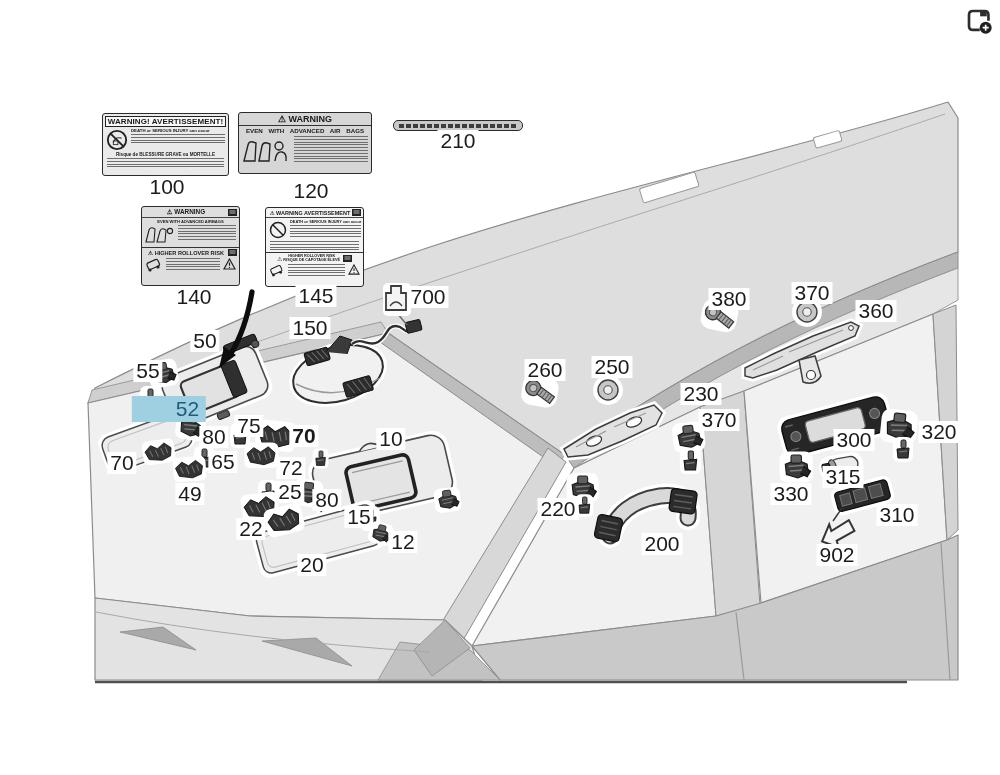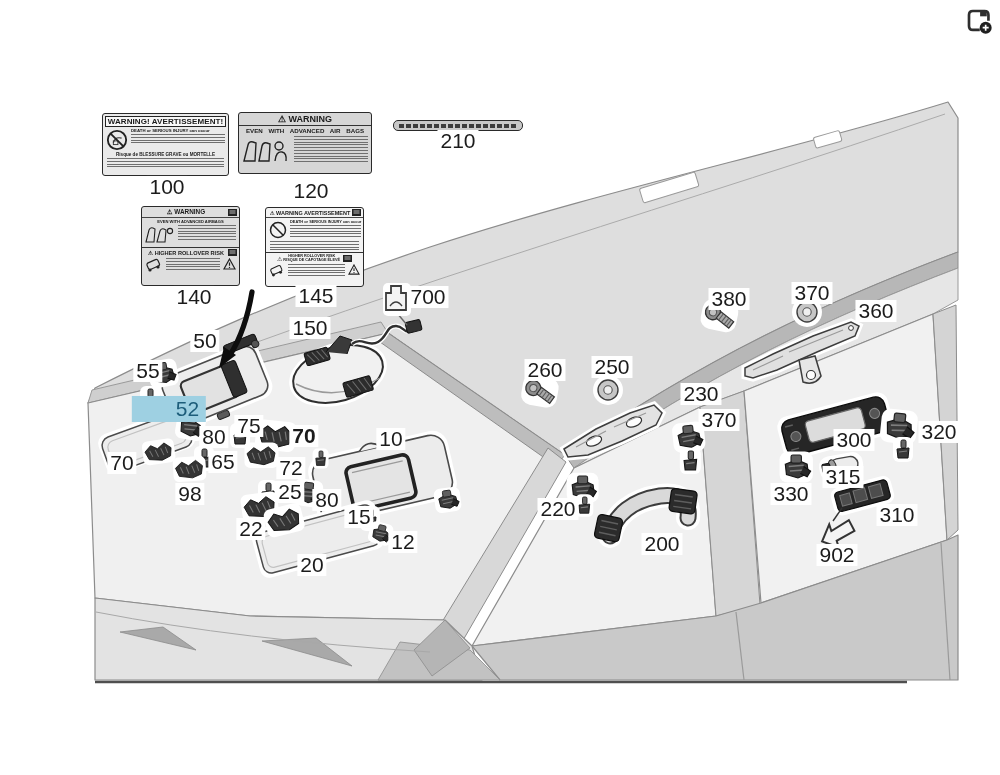--- a/index.html
+++ b/index.html
@@ -400,21 +400,21 @@
       <div class="callout" style="left: 310px; top: 328px;">150</div>
       <div class="callout" style="left: 205px; top: 341px;">50</div>
       <div class="callout" style="left: 148px; top: 371px;">55</div>
       <div class="callout highlighted" style="left: 169px; top: 409px; padding-left: 44px;">52</div>
       <div class="callout" style="left: 214px; top: 437px;">80</div>
       <div class="callout" style="left: 249px; top: 426px;">75</div>
       <div class="callout" style="left: 304px; top: 436px; font-weight: bold;">70</div>
       <div class="callout" style="left: 122px; top: 463px;">70</div>
       <div class="callout" style="left: 223px; top: 462px;">65</div>
       <div class="callout" style="left: 291px; top: 468px;">72</div>
-      <div class="callout" style="left: 190px; top: 494px;">98</div>
+      <div class="callout" style="left: 190px; top: 494px;">49</div>
       <div class="callout" style="left: 290px; top: 492px;">25</div>
       <div class="callout" style="left: 327px; top: 500px;">80</div>
       <div class="callout" style="left: 251px; top: 529px;">22</div>
       <div class="callout" style="left: 359px; top: 517px;">15</div>
       <div class="callout" style="left: 403px; top: 542px;">12</div>
       <div class="callout" style="left: 391px; top: 439px;">10</div>
       <div class="callout" style="left: 312px; top: 565px;">20</div>
       <div class="callout" style="left: 545px; top: 370px;">260</div>
       <div class="callout" style="left: 612px; top: 367px;">250</div>
       <div class="callout" style="left: 673px; top: 394px; margin-left: 28px;">230</div>

